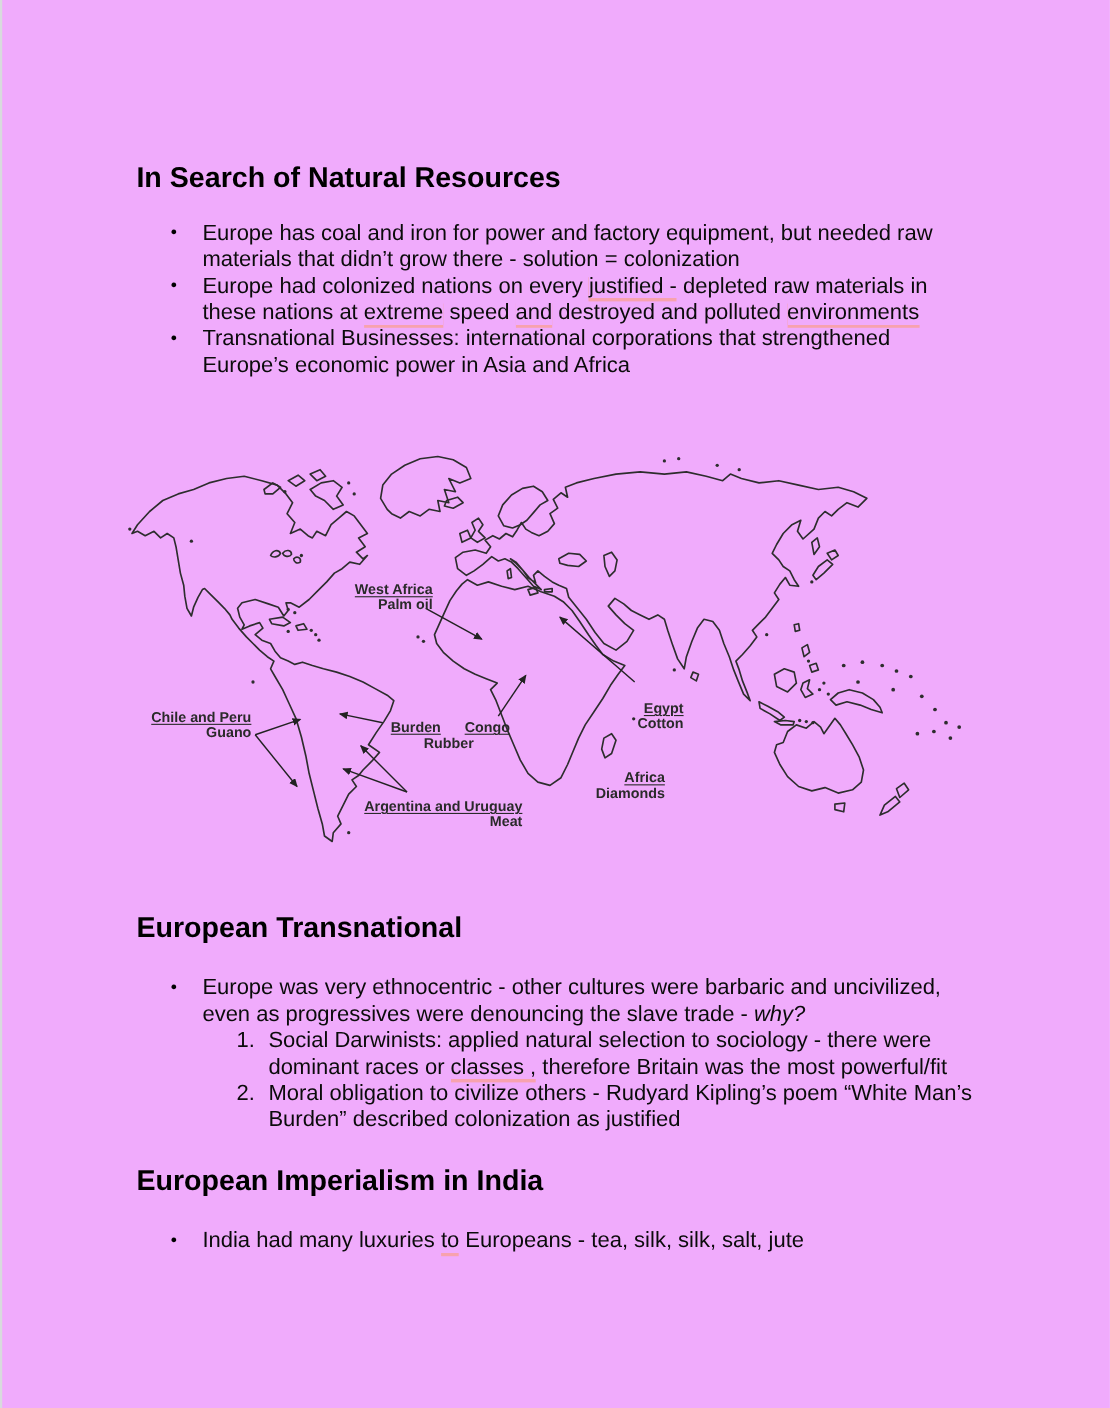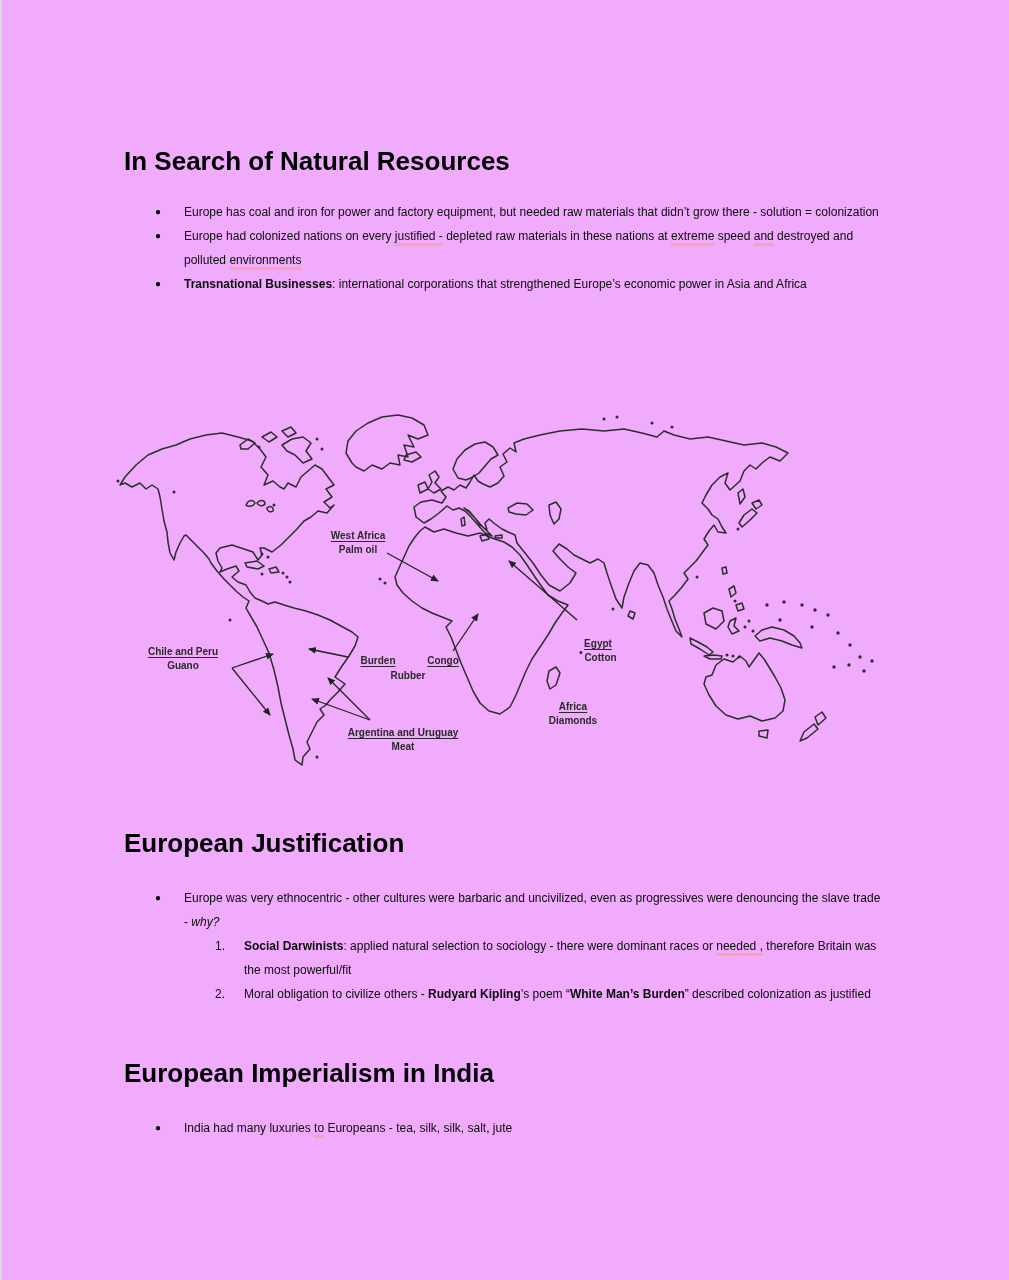--- a/index.html
+++ b/index.html
@@ -22,42 +22,42 @@
   .section{position:absolute;left:122px;width:780px;}
   h1.doc-heading{
     margin:0;font-size:26px;line-height:30px;font-weight:bold;color:#000;
     font-family:"Liberation Sans","DejaVu Sans",sans-serif;
   }
   ul.doc-list{list-style:none;margin:0;padding:0;}
   #sec1 ul.doc-list{margin-top:24px;}
   #sec2 ul.doc-list{margin-top:28px;}
   #sec3 ul.doc-list{margin-top:28px;}
   li.doc-li{
-    position:relative;font-size:12px;line-height:24px;
+    position:relative;font-size:20px;line-height:24px;
     padding-left:60px;width:760px;max-width:760px;color:#0b0b0b;
   }
   li.doc-li .li-text{display:inline-block;max-width:700px;vertical-align:top;}
   li.doc-li::before{
     content:"●";position:absolute;left:31px;top:0;
     font-size:10px;line-height:24px;color:#000;
   }
   li.doc-li.num{padding-left:120px;}
   li.doc-li.num .li-text{max-width:650px;}
   li.doc-li.num::before{content:"";}
   .num-marker{position:absolute;left:91px;top:0;}
-  .b{font-weight:bold;}
+  .b{font-weight:normal;}
   .i{font-style:italic;}
   .u{box-shadow:0 3px 0 0 var(--pink);}
   
   .map-figure{position:absolute;left:110px;top:405px;width:790px;height:375px;}
   .map-figure svg{position:absolute;left:0;top:0;}
   .map-label{
     position:absolute;transform:translateX(-50%);
-    font-size:10px;line-height:14px;font-weight:bold;color:#2a2a2a;
-    white-space:nowrap;text-align:center;
+    font-size:13px;line-height:14px;font-weight:bold;color:#2a2a2a;
+    white-space:nowrap;text-align:right;
   }
   .map-label .t{
     text-decoration:underline;text-underline-offset:2px;
     text-decoration-thickness:1.3px;
   }
   .map-label .s{font-weight:bold;}
   .cdot{
     display:inline-block;width:3px;height:3px;border-radius:50%;
     background:#2a2a2a;vertical-align:7px;margin-right:2px;
   }
@@ -211,26 +211,26 @@
       <div class="t">Africa</div>
       <div class="s">Diamonds</div>
     </div>
     <div class="map-label" style="left:291px;top:321px;">
       <div class="t">Argentina and Uruguay</div>
       <div class="s">Meat</div>
     </div>
   </div>
 
   <div class="section" id="sec2" style="top:828px;">
-    <h1 class="doc-heading">European Justification</h1>
+    <h1 class="doc-heading">European Transnational</h1>
     <ul class="doc-list">
       <li class="doc-li"><span class="li-text"><span>Europe was very ethnocentric - other cultures were barbaric and uncivilized, even as progressives were denouncing the slave trade - </span><span class="i">why?</span></span></li>
       <li class="doc-li num">
         <span class="num-marker">1.</span>
-        <span class="li-text"><span class="b">Social Darwinists</span><span>: applied natural selection to sociology - there were dominant races or </span><span class="u">needed ,</span><span> therefore Britain was the most powerful/fit</span></span>
+        <span class="li-text"><span class="b">Social Darwinists</span><span>: applied natural selection to sociology - there were dominant races or </span><span class="u">classes ,</span><span> therefore Britain was the most powerful/fit</span></span>
       </li>
       <li class="doc-li num">
         <span class="num-marker">2.</span>
         <span class="li-text"><span>Moral obligation to civilize others - </span><span class="b">Rudyard Kipling</span><span>’s poem “</span><span class="b">White Man’s Burden</span><span>” described colonization as justified</span></span>
       </li>
     </ul>
   </div>
 
   <div class="section" id="sec3" style="top:1058px;">
     <h1 class="doc-heading">European Imperialism in India</h1>

